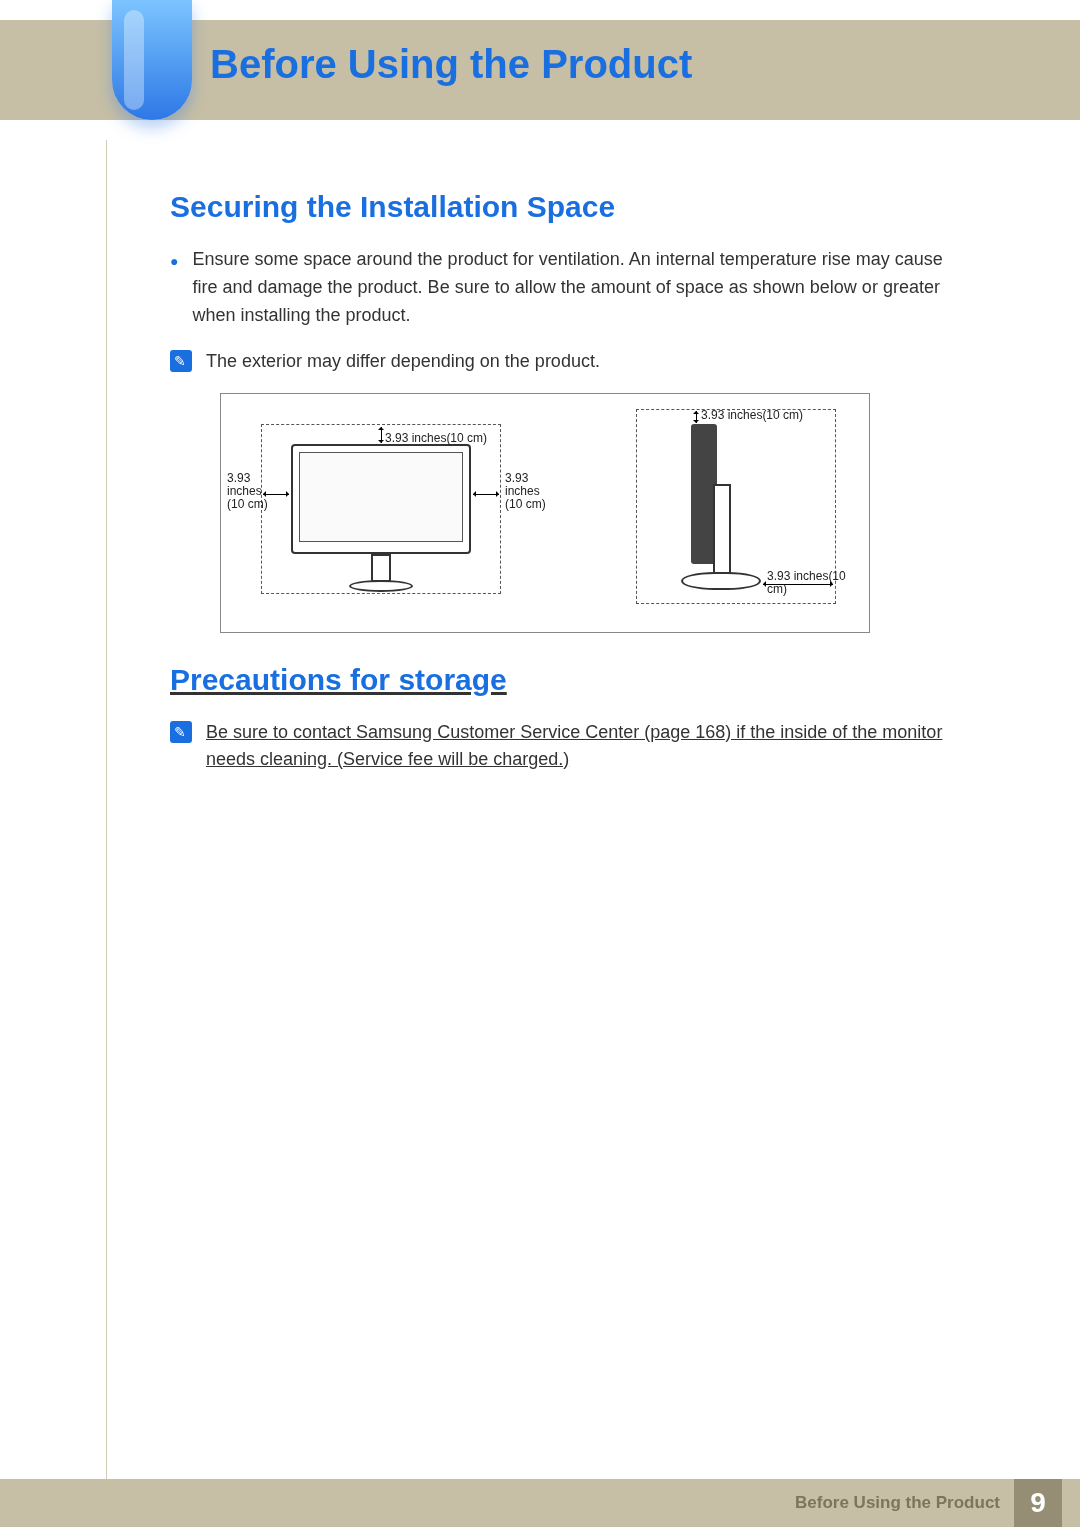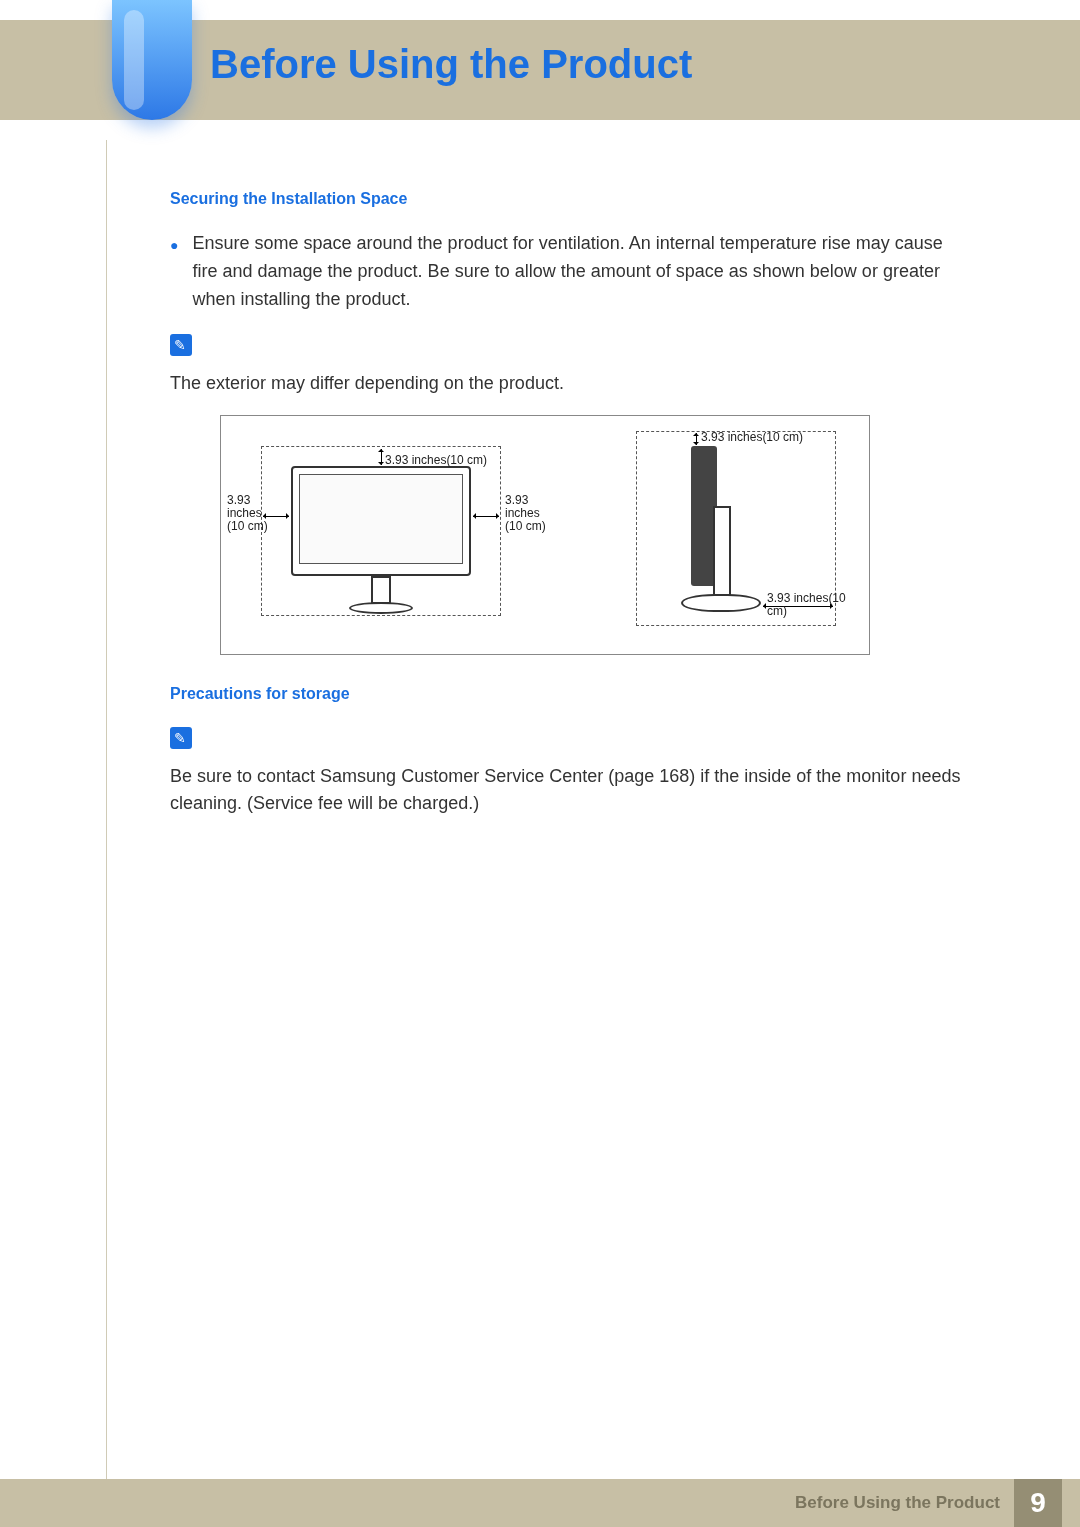--- a/index.html
+++ b/index.html
@@ -57,40 +57,39 @@
   
   .content {
     position: absolute;
     left: 170px;
     top: 190px;
     width: 800px;
   }
   .section-title {
     color: #1a6fe0;
     font-weight: bold;
-    font-size: 16px;
+    font-size: 30px;
     margin-bottom: 22px;
   }
   .bullet-row {
     display:flex;
     gap:14px;
     font-size:18px;
     line-height:1.55;
     color:#333;
     margin-bottom:18px;
   }
   .bullet-dot { color:#1a6fe0; font-size:14px; margin-top:5px; }
   .note-row {
     display:flex;
     gap:14px;
     align-items:flex-start;
     font-size:18px;
     line-height:1.5;
     margin-bottom:18px;
-    flex-direction:column;
   }
   .note-icon {
     width:22px; height:22px;
     background:#1a6fe0;
     border-radius:3px;
     position:relative;
     flex:0 0 22px;
     margin-top:2px;
   }
   .note-icon::after{
@@ -180,21 +179,21 @@
     content:"";position:absolute;top:-3px;border:3px solid transparent;
   }
   .arrow.h::before{left:-3px;border-right-color:#000;}
   .arrow.h::after{right:-3px;border-left-color:#000;}
   .arrow.v::before,.arrow.v::after{
     content:"";position:absolute;left:-3px;border:3px solid transparent;
   }
   .arrow.v::before{top:-3px;border-bottom-color:#000;}
   .arrow.v::after{bottom:-3px;border-top-color:#000;}
 
-  .section2 { margin-top: 24px; }
+  .section2 { margin-top: 24px; text-decoration: underline; }
 
   
   .footer-band {
     position:absolute;
     left:0; right:0; bottom:0;
     height:48px;
     background:#c7bfa5;
   }
   .footer-text {
     position:absolute;

